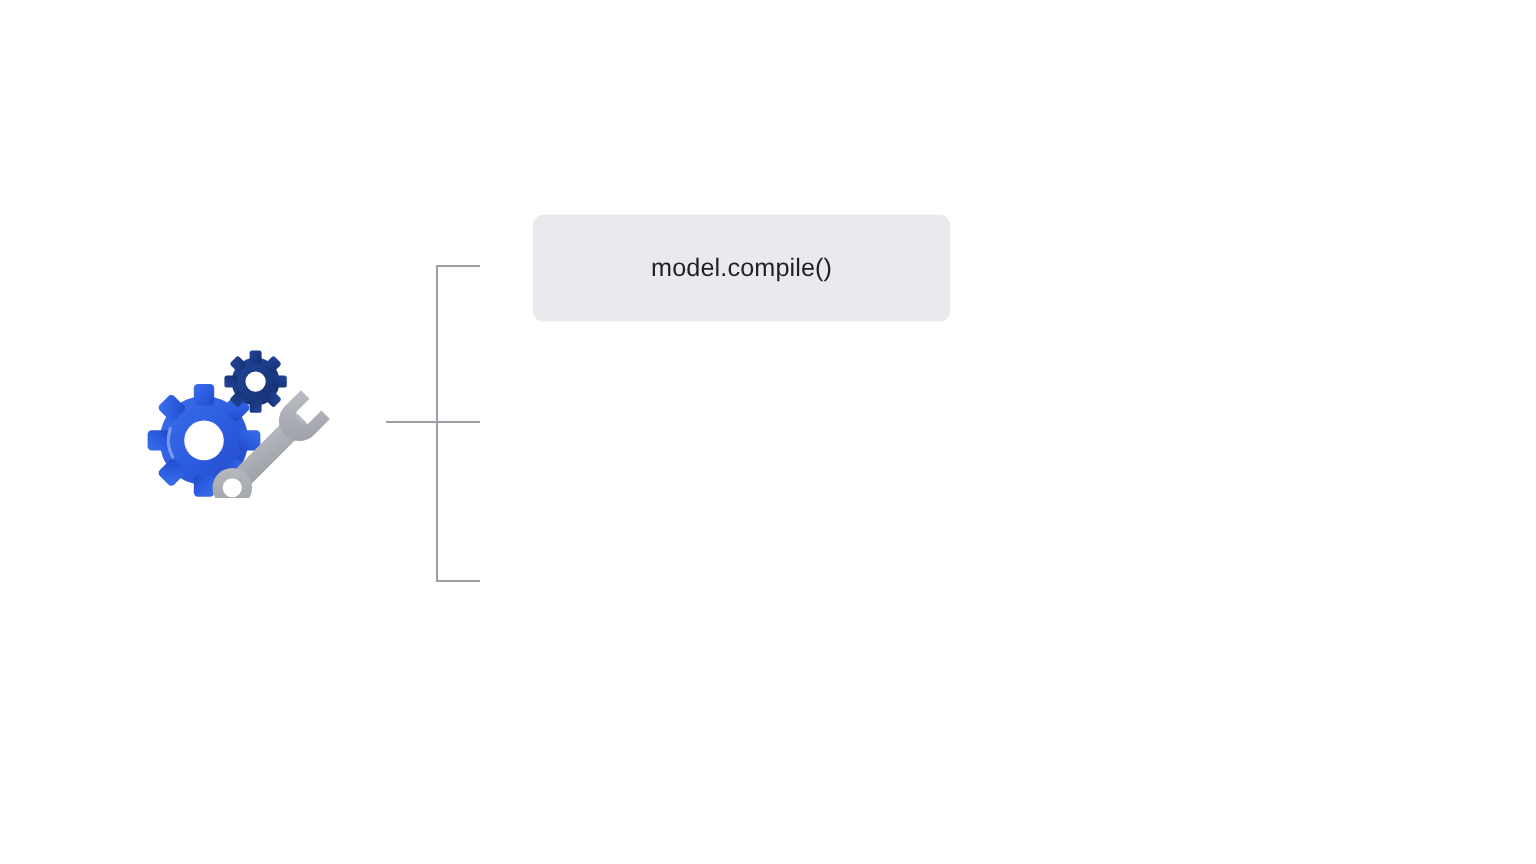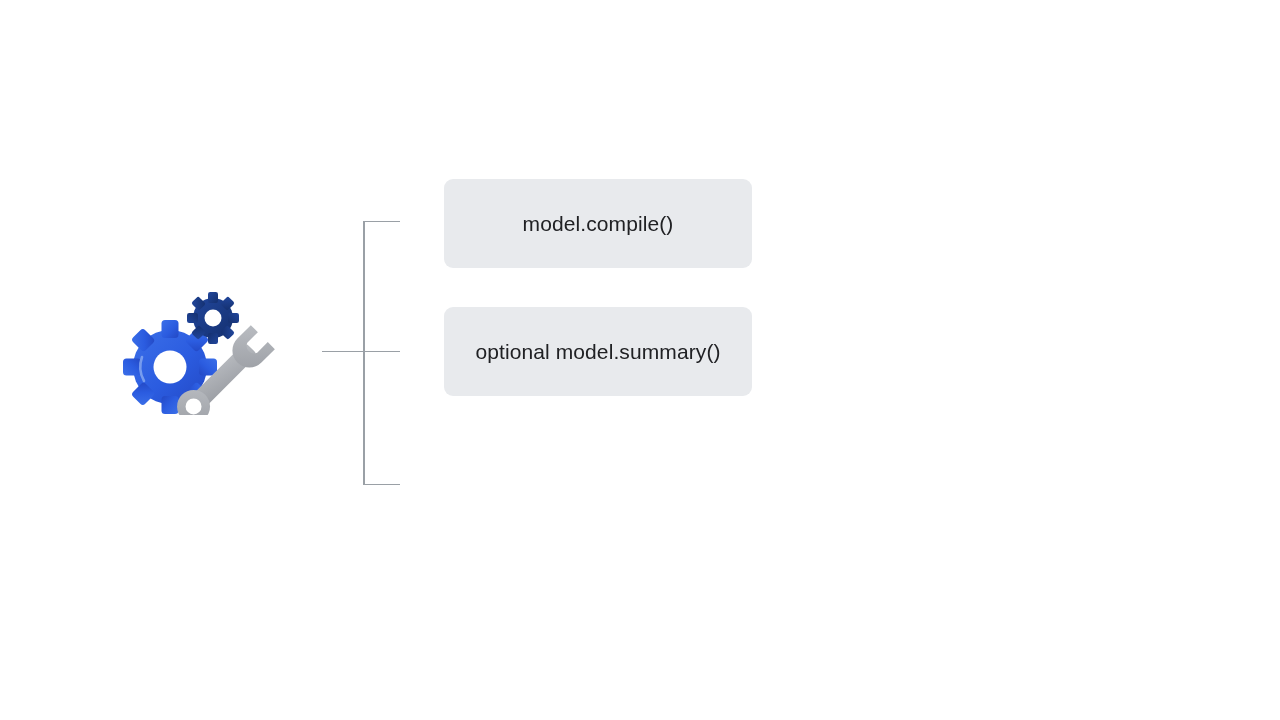--- a/index.html
+++ b/index.html
@@ -35,21 +35,21 @@
     top: 210px;
     width: 95px;
     height: 290px;
   }
   .bracket svg { display: block; }
 
   
   .step-box {
     position: absolute;
     left: 444px;
-    width: 308px;
+    width: 348px;
     height: 89px;
     background: #e8eaed;
     border-radius: 9px;
     display: flex;
     align-items: center;
     justify-content: center;
   }
   .step-box .label {
     font-family: "Liberation Sans", sans-serif;
     font-size: 21px;
@@ -155,18 +155,15 @@
 
         <line x1="7" y1="141.5" x2="49" y2="141.5"></line>
       </g>
     </svg>
   </div>
 
   <div class="step-box" id="box-0">
     <span class="label">model.compile()</span>
   </div>
 
-  <div class="step-box" id="box-1">
-    <span class="label">optional model.summary()</span>
-  </div>
 
 
 </div>
 
 </body></html>

